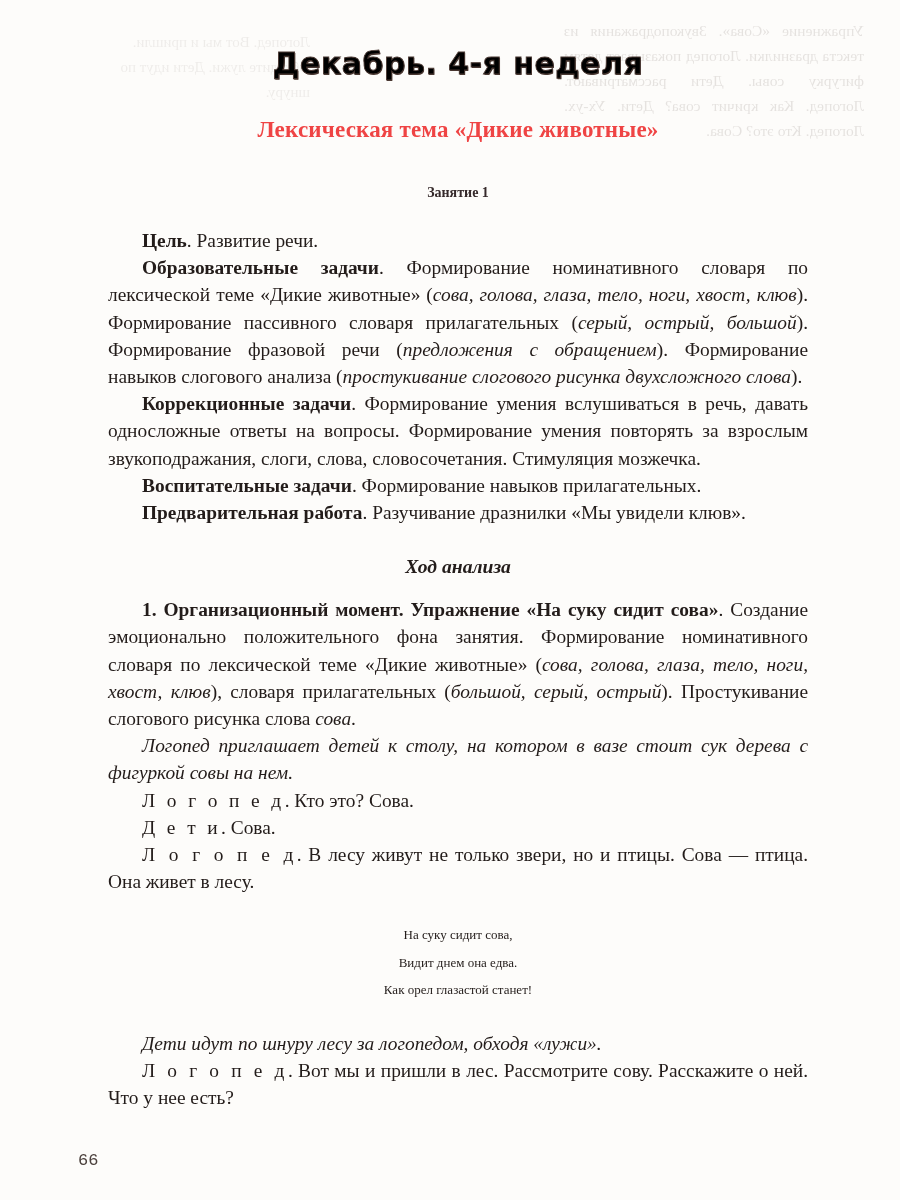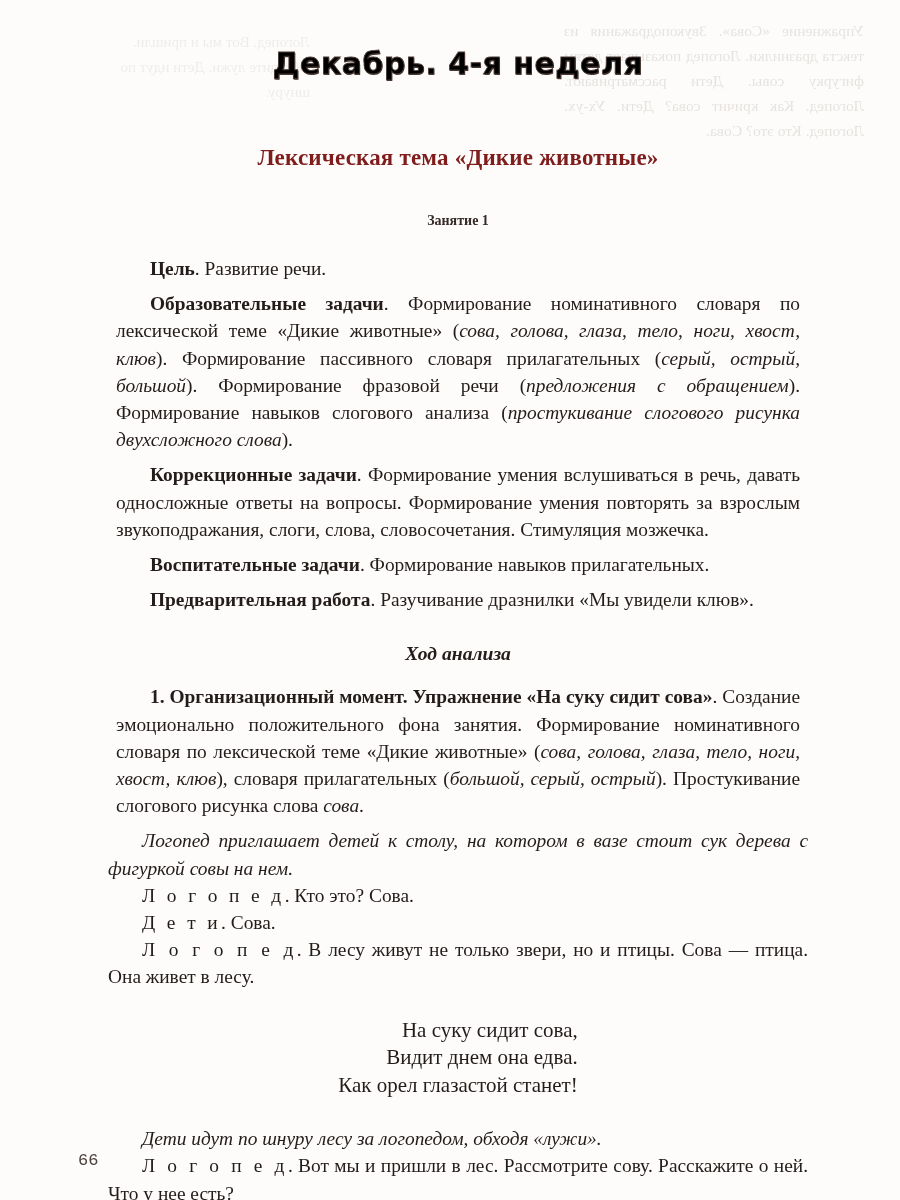--- a/index.html
+++ b/index.html
@@ -65,46 +65,46 @@
     font-family: "DejaVu Sans", "Liberation Sans", sans-serif;
     font-weight: bold;
     font-size: 30px;
     letter-spacing: 0.5px;
     color: #000000;
     -webkit-text-stroke: 0.9px #4a3832;
     text-shadow: 0.6px 0.6px 0 #4a3832;
   }
 
   .title-sub {
-    margin-top: 64px;
+    margin-top: 36px;
     text-align: center;
     font-weight: bold;
     font-size: 23px;
-    color: #7f1d1d;
+    color: #ef4444;
     letter-spacing: 0.2px;
   }
 
   .title-lesson {
     margin-top: 42px;
     text-align: center;
     font-weight: bold;
     font-size: 14px;
     color: #35292a;
   }
 
   .body-block {
     margin-top: 26px;
     font-size: 19.4px;
     line-height: 27.2px;
     text-align: justify;
     text-justify: inter-word;
   }
 
   p.para {
-    margin: 8px;
+    margin: 0;
     text-indent: 34px;
     text-align: justify;
   }
 
   b.lead {
     font-weight: bold;
   }
 
   i.it {
     font-style: italic;
@@ -135,22 +135,22 @@
   .speaker {
     letter-spacing: 3.4px;
   }
 
   .verse {
     margin: 26px 0 26px 0;
     display: flex;
     justify-content: center;
   }
   .verse-inner {
-    text-align: right;
-    font-size: 21px;
+    text-align: center;
+    font-size: 13px;
     line-height: 27.5px;
   }
   .verse-line { white-space: nowrap; }
 
   .folio {
     position: absolute;
     left: 78px;
     bottom: 30px;
     font-size: 17px;
     color: #4b403c;

